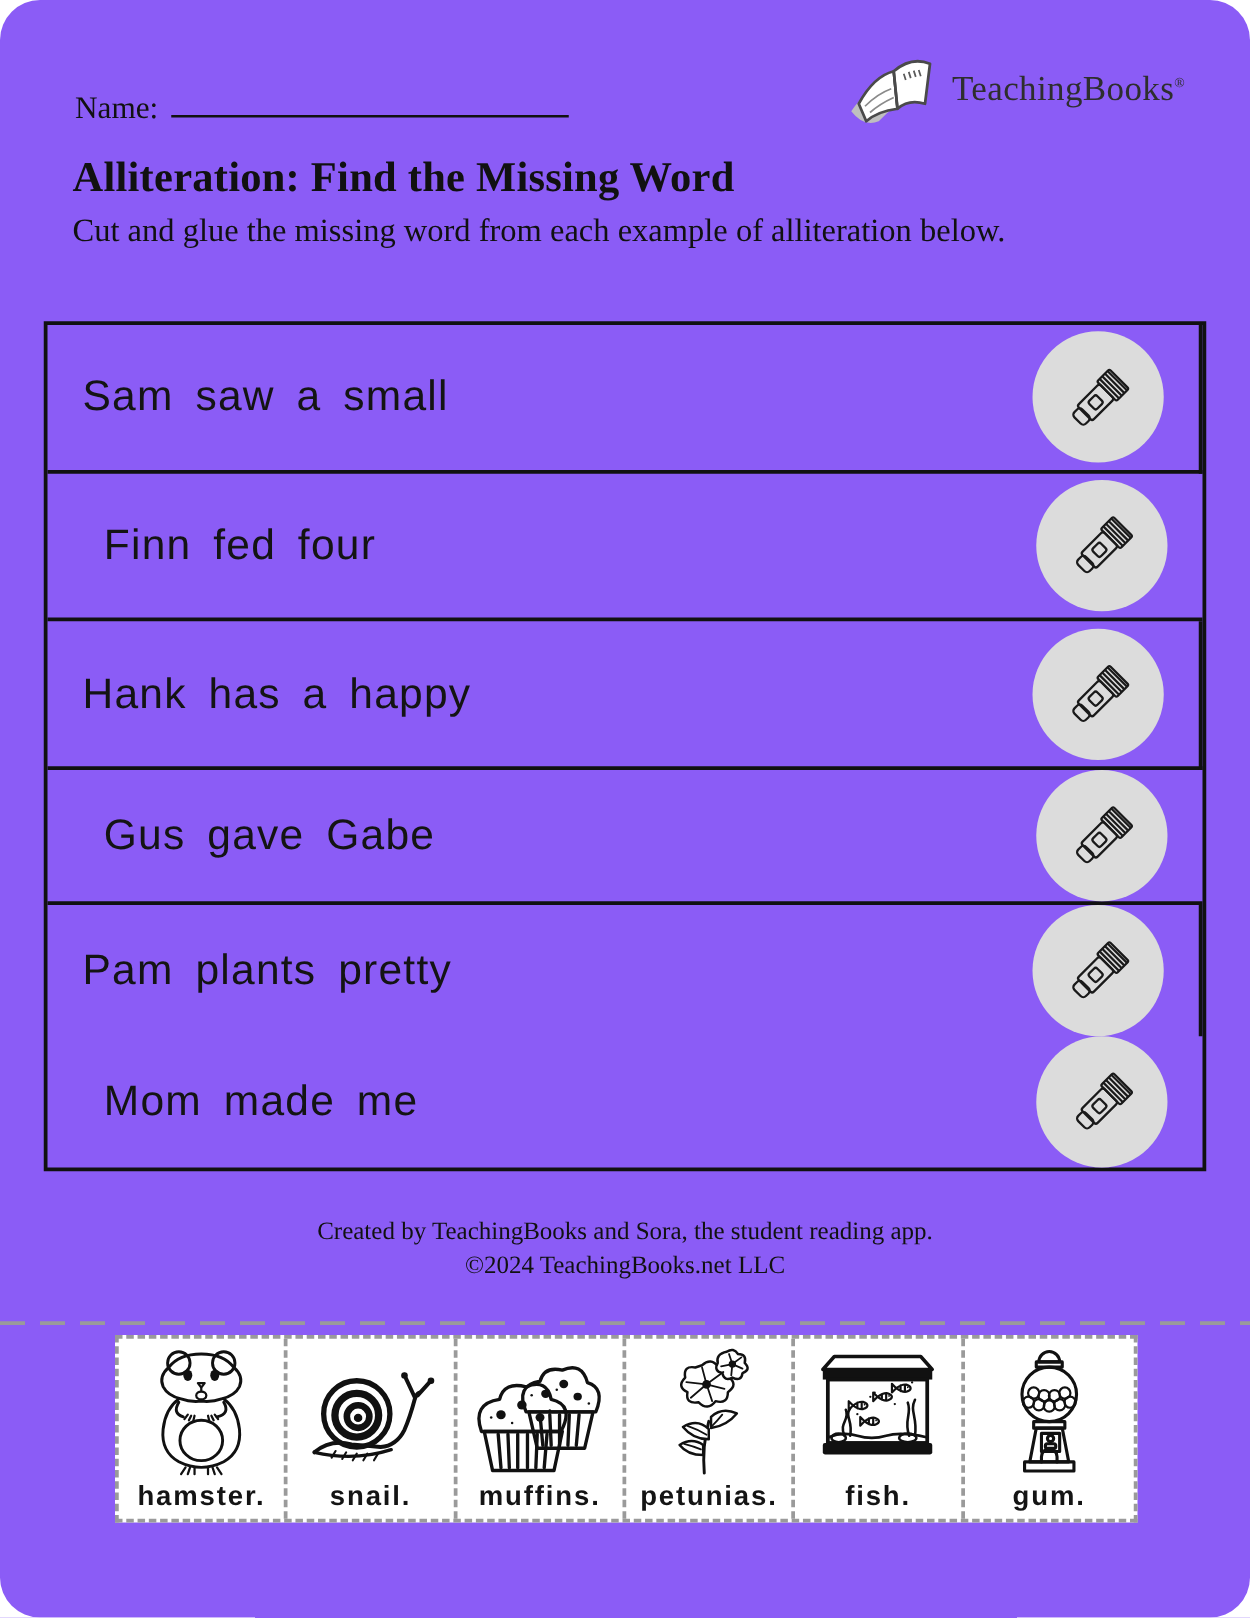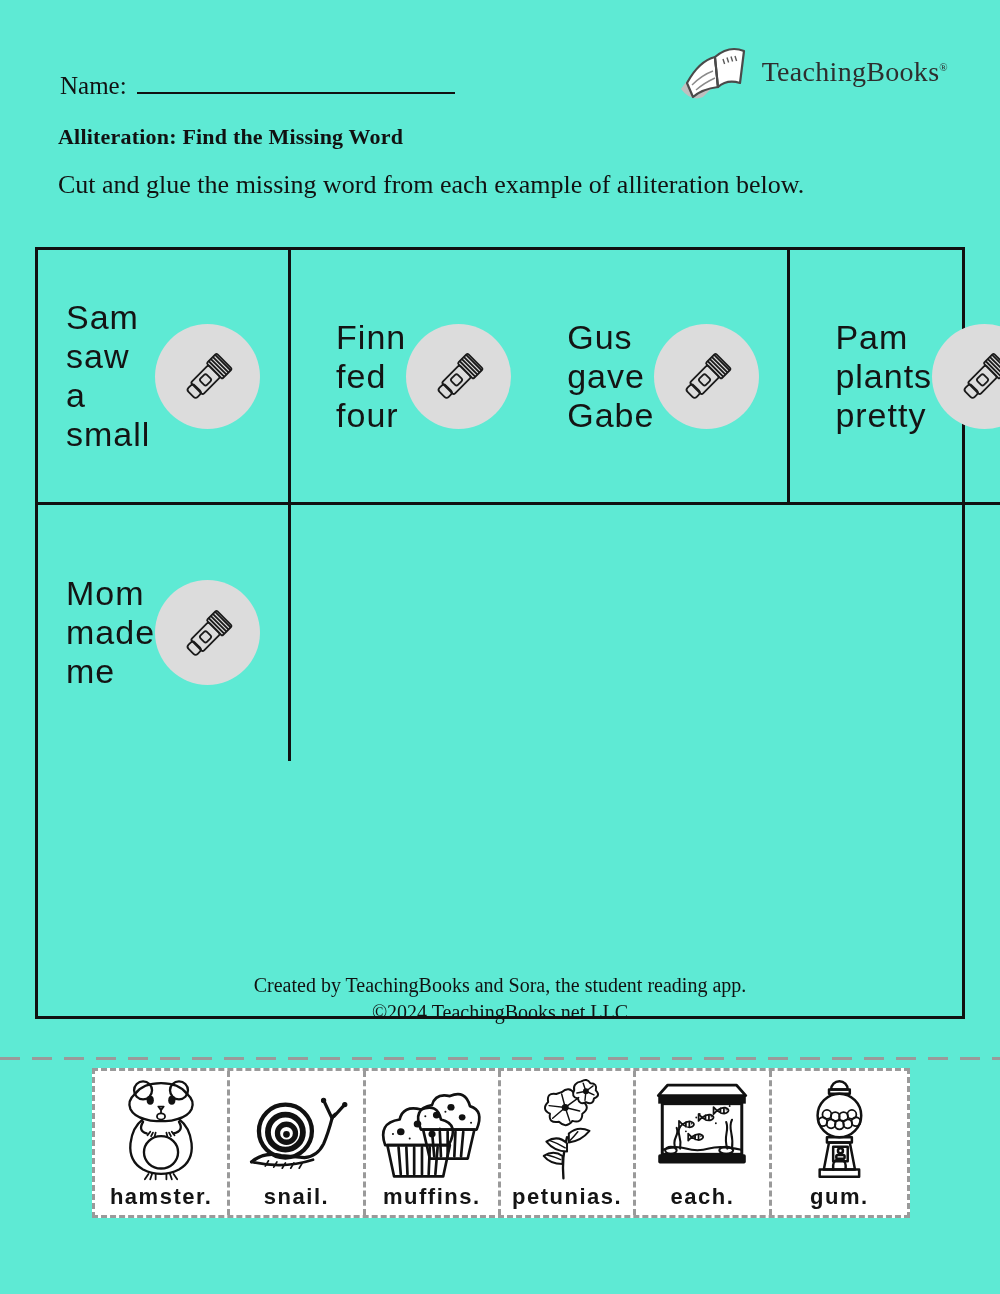--- a/index.html
+++ b/index.html
@@ -1,33 +1,33 @@
 <!DOCTYPE html>
 <html><head>
 <meta charset="utf-8">
 <style>
   html,body{margin:0;padding:0;background:#fff;}
-  .page{position:relative;width:1000px;height:1294px;background:#5eead4;overflow:hidden;
-        font-family:"Liberation Serif", serif;color:#111;}
+  .page{position:relative;width:1000px;height:1294px;background:#8b5cf6;overflow:hidden;
+        font-family:"Liberation Serif", serif;color:#111;border-radius:32px;}
 
   
   .name-row{position:absolute;top:70px;left:60px;font-size:25px;}
   .name-line{display:inline-block;width:318px;border-bottom:2.5px solid #111;margin-left:10px;vertical-align:baseline;height:22px;}
   .logo{position:absolute;top:39px;right:52px;display:flex;align-items:center;gap:6px;}
   .logo-book{width:86px;height:66px;}
   .logo-text{font-size:28px;color:#2e2e2e;letter-spacing:.3px;}
   .logo-text sup{font-size:11px;vertical-align:super;}
 
-  .title{position:absolute;top:124px;left:58px;margin:0;font-size:22px;font-weight:bold;letter-spacing:.2px;}
+  .title{position:absolute;top:124px;left:58px;margin:0;font-size:34px;font-weight:bold;letter-spacing:.2px;}
   .subtitle{position:absolute;top:170px;left:58px;margin:0;font-size:26px;}
 
   
-  .table{position:absolute;top:247px;left:35px;width:930px;height:772px;
+  .table{position:absolute;top:257px;left:35px;width:930px;height:680px;
          border:3px solid #111;box-sizing:border-box;
-         display:grid;grid-template-columns:1fr 1fr 1fr 1fr;grid-template-rows:1fr 1fr 1fr;}
+         display:grid;grid-template-columns:1fr;grid-template-rows:1fr 1fr 1fr;}
   .cell{border-right:3px solid #111;border-bottom:3px solid #111;box-sizing:border-box;
         display:flex;align-items:center;justify-content:space-between;
         padding:0 28px 0 28px;}
   .cell:nth-child(2n){border-right:none;padding-left:45px;}
   .cell:nth-child(5),.cell:nth-child(6){border-bottom:none;}
   .phrase{font-family:"Liberation Sans", sans-serif;font-size:34px;letter-spacing:1px;word-spacing:7px;color:#141414;}
   .glue-circle{flex:0 0 auto;width:105px;height:105px;border-radius:50%;background:#dcdcdc;
                display:flex;align-items:center;justify-content:center;}
   .glue-circle svg{width:60px;height:60px;}
 
@@ -91,20 +91,28 @@
     <div class="cell">
       <span class="phrase">Sam saw a small</span>
       <span class="glue-circle">
           <svg viewBox="0 0 60 60">
             <use href="#glueStick"></use>
           </svg>
         </span>
     </div>
     <div class="cell">
       <span class="phrase">Finn fed four</span>
+      <span class="glue-circle">
+          <svg viewBox="0 0 60 60">
+            <use href="#glueStick"></use>
+          </svg>
+        </span>
+    </div>
+    <div class="cell">
+      <span class="phrase">Hank has a happy</span>
       <span class="glue-circle">
           <svg viewBox="0 0 60 60">
             <use href="#glueStick"></use>
           </svg>
         </span>
     </div>
     <div class="cell">
       <span class="phrase">Gus gave Gabe</span>
       <span class="glue-circle">
           <svg viewBox="0 0 60 60">
@@ -268,21 +276,21 @@
             </g>
         </g>
         <g fill="#111">
             <circle cx="45" cy="36" r=".8"></circle>
             <circle cx="48" cy="33" r=".8"></circle>
             <circle cx="62" cy="41" r=".8"></circle>
             <circle cx="74" cy="26" r=".8"></circle>
             <circle cx="36" cy="48" r=".8"></circle>
           </g>
       </svg>
-      <span class="cut-label">each.</span>
+      <span class="cut-label">fish.</span>
     </div>
 
     <div class="cut-cell">
       <svg viewBox="0 0 100 102">
         <g class="art" stroke-width="2.4" fill="#fff">
           <path d="M42,13 a8,8 0 0 1 16,0 Z"></path>
           <rect x="40" y="13" width="20" height="4"></rect>
           <circle cx="50" cy="38" r="21"></circle>
         </g>
         <g class="art" stroke-width="1.7">

